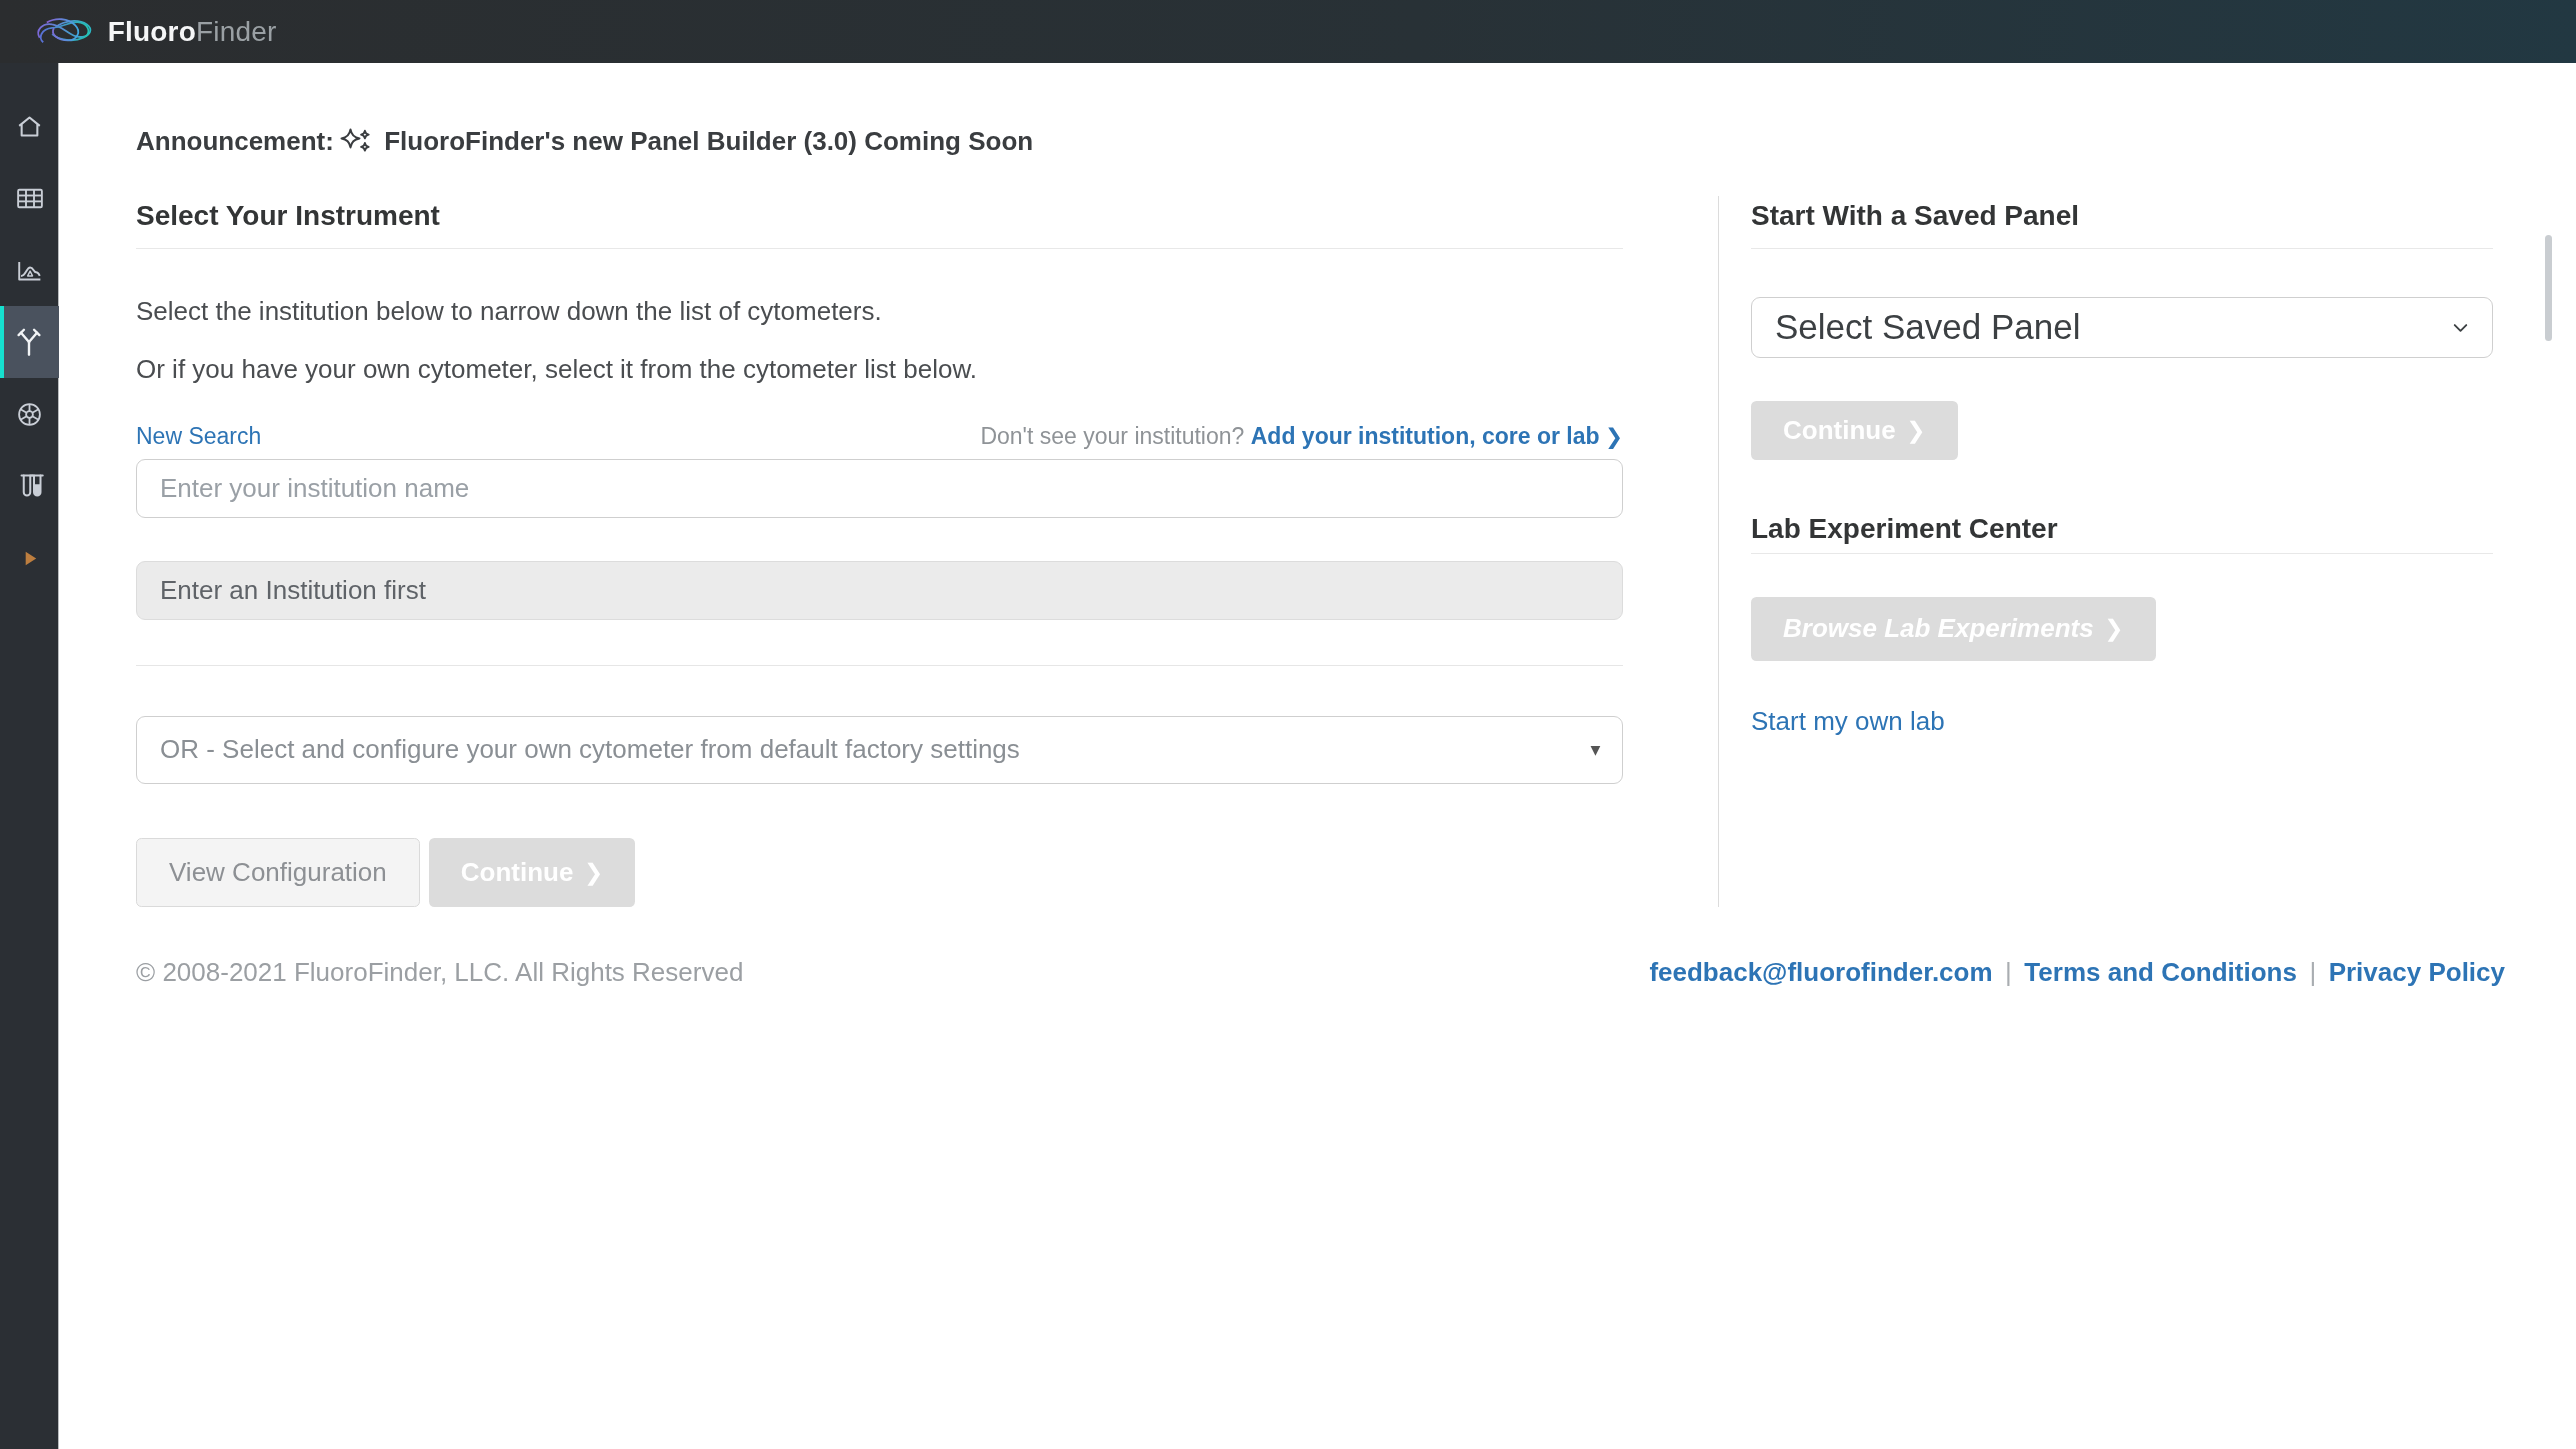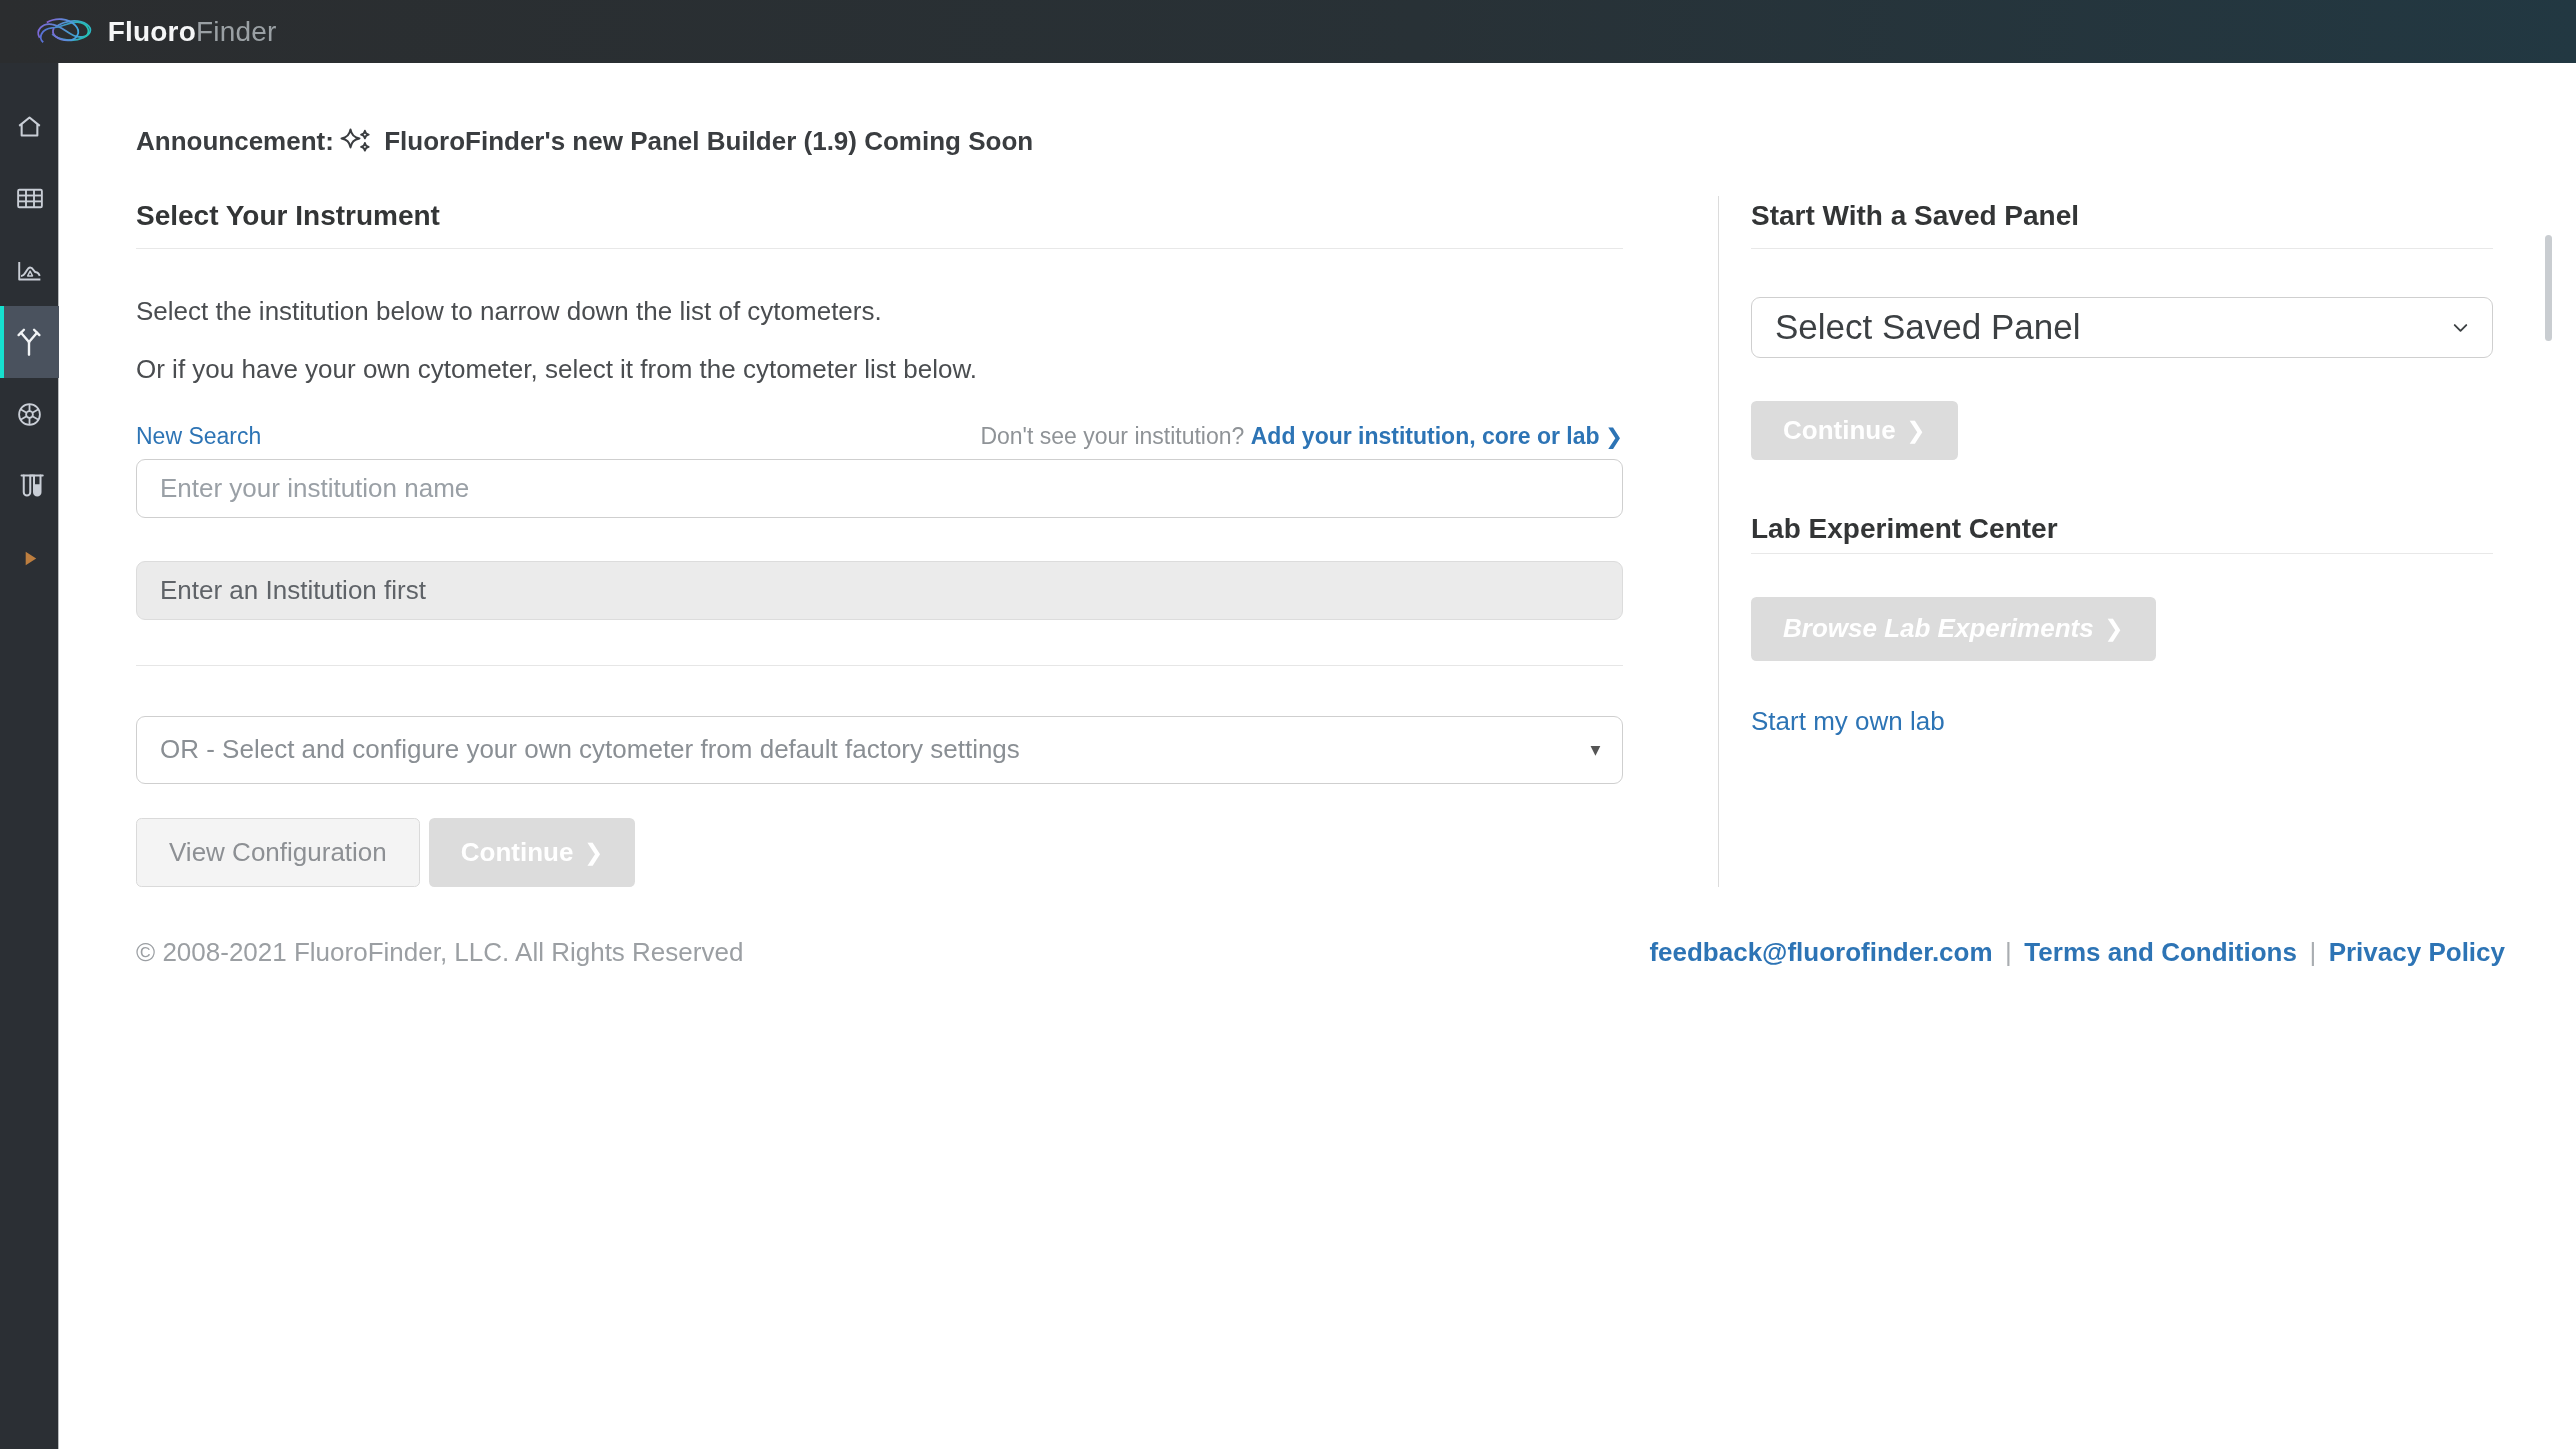--- a/index.html
+++ b/index.html
@@ -130,20 +130,21 @@
   .btn-row { margin-top: 34px; display: flex; gap: 9px; }
   .btn {
     display: inline-flex; align-items: center; justify-content: center;
     height: 69px;
     padding: 0 32px;
     font-size: 26px;
     font-family: inherit;
     border-radius: 5.4px;
     border: none;
     cursor: default;
+    margin-top: 20px;
   }
   .btn-light {
     background: #f4f4f4;
     border: 0.9px solid #dadada;
     color: #8d9094;
   }
   .btn-gray {
     background: #dcdcdc;
     color: #ffffff;
     font-weight: 700;
@@ -284,21 +285,21 @@
 
 <main class="main">
 
   <div class="announcement">
     <span>Announcement:</span>
     <svg width="36" height="30" viewBox="0 0 20 16" fill="none" stroke="#3a3d40" stroke-width="1.1" stroke-linejoin="round">
       <path d="M7.5 1 Q8.2 5.4 12.5 6 Q8.2 6.6 7.5 11 Q6.8 6.6 2.5 6 Q6.8 5.4 7.5 1 Z"></path>
       <path d="M15.5 1.8 Q15.8 3.5 17.6 3.9 Q15.8 4.3 15.5 6 Q15.2 4.3 13.4 3.9 Q15.2 3.5 15.5 1.8 Z"></path>
       <path d="M15.5 8.6 Q15.8 10.3 17.6 10.7 Q15.8 11.1 15.5 12.8 Q15.2 11.1 13.4 10.7 Q15.2 10.3 15.5 8.6 Z"></path>
     </svg>
-    <span>FluoroFinder's new Panel Builder (1.9) Coming Soon</span>
+    <span>FluoroFinder's new Panel Builder (3.0) Coming Soon</span>
   </div>
 
   <div class="main-row">
 
     <section class="col-left">
       <h2 class="section-title">Select Your Instrument</h2>
 
       <p class="lead">Select the institution below to narrow down the list of cytometers.</p>
       <p class="lead">Or if you have your own cytometer, select it from the cytometer list below.</p>
 

